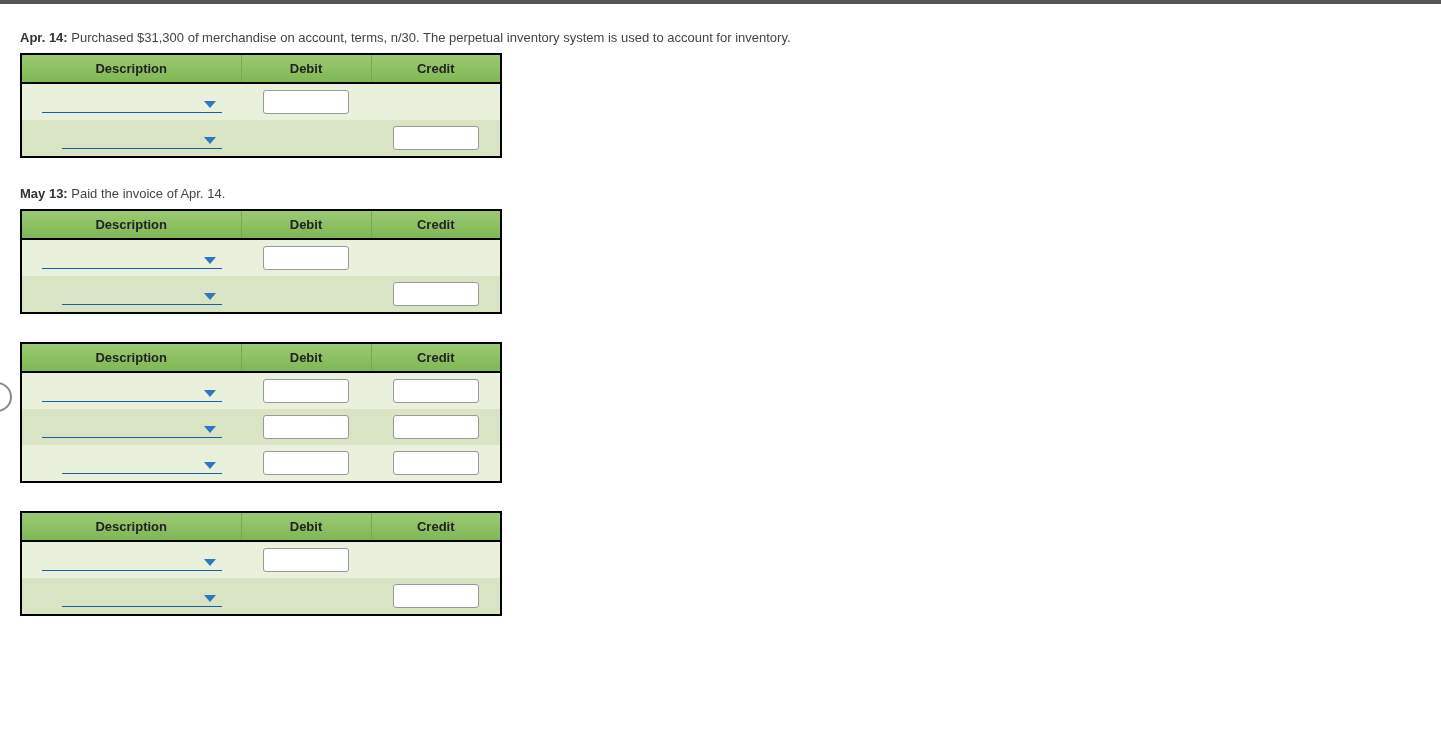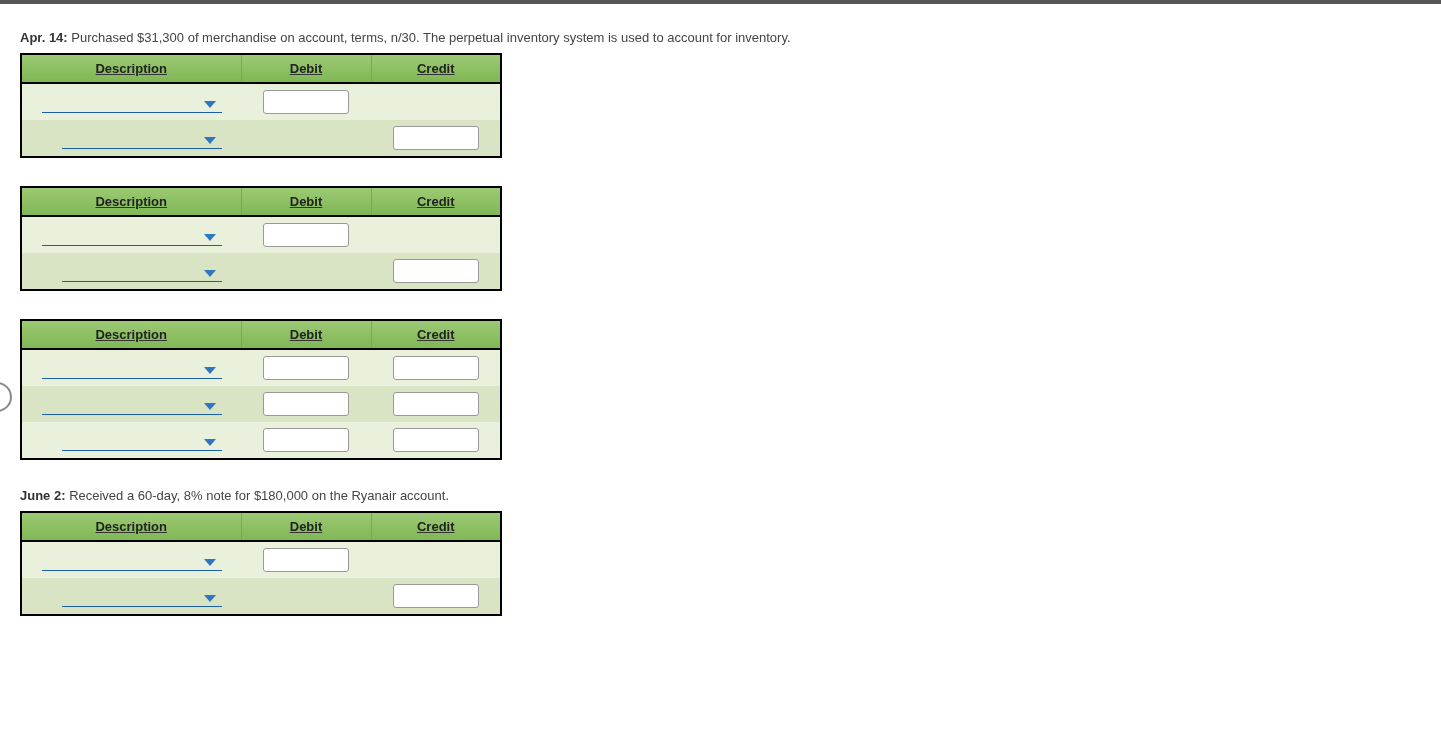--- a/index.html
+++ b/index.html
@@ -23,21 +23,20 @@
     font-weight: bold;
     color: #333;
   }
   .journal-section {
     margin-bottom: 28px;
   }
   table.journal {
     border-collapse: collapse;
     border: 2px solid #000;
     background: #eab308;
-    text-decoration: underline;
   }
   table.journal th {
     background: #8bbf5f;
     background: linear-gradient(#9cc973, #7fb755);
     color: #222;
     font-weight: bold;
     text-align: center;
     font-size: 13px;
     padding: 6px 8px;
     border-bottom: 2px solid #000;
@@ -127,72 +126,72 @@
           </tr>
           <tr class="row-dark">
             <td><div class="dropdown indent"><span class="caret"></span></div></td>
             <td></td>
             <td><input class="amount" type="text" value="" style=""></td>
           </tr>
         </tbody>
       </table>
     </div>
     <div class="journal-section">
-      <table class="journal">
-        <thead>
-          <tr>
-            <th class="col-desc">Description</th>
-            <th class="col-amt">Debit</th>
-            <th class="col-amt">Credit</th>
-          </tr>
-        </thead>
-        <tbody>
-          <tr class="row-light">
-            <td><div class="dropdown"><span class="caret"></span></div></td>
-            <td><input class="amount" type="text" value="" style=""></td>
-            <td></td>
-          </tr>
-          <tr class="row-dark">
-            <td><div class="dropdown indent"><span class="caret"></span></div></td>
-            <td></td>
-            <td><input class="amount" type="text" value="" style=""></td>
-          </tr>
-        </tbody>
-      </table>
-    </div>
-    <div class="journal-section">
-      <table class="journal">
-        <thead>
-          <tr>
-            <th class="col-desc">Description</th>
-            <th class="col-amt">Debit</th>
-            <th class="col-amt">Credit</th>
-          </tr>
-        </thead>
-        <tbody>
-          <tr class="row-light">
-            <td><div class="dropdown"><span class="caret"></span></div></td>
-            <td><input class="amount" type="text" value="" style=""></td>
-            <td><input class="amount" type="text" value="" style=""></td>
-          </tr>
-          <tr class="row-dark">
-            <td><div class="dropdown"><span class="caret"></span></div></td>
-            <td><input class="amount" type="text" value="" style=""></td>
-            <td><input class="amount" type="text" value="" style=""></td>
-          </tr>
-          <tr class="row-light">
-            <td><div class="dropdown indent"><span class="caret"></span></div></td>
-            <td><input class="amount" type="text" value="" style=""></td>
-            <td><input class="amount" type="text" value="" style=""></td>
-          </tr>
-        </tbody>
-      </table>
-    </div>
-    <div class="journal-section">
-      <p class="prompt"><span class="date-label">June 2:</span><span> Received a 60-day, 8% note for $180,000 on the Ryanair account.</span></p>
+      <p class="prompt"><span class="date-label">May 13:</span><span> Paid the invoice of Apr. 14.</span></p>
+      <table class="journal">
+        <thead>
+          <tr>
+            <th class="col-desc">Description</th>
+            <th class="col-amt">Debit</th>
+            <th class="col-amt">Credit</th>
+          </tr>
+        </thead>
+        <tbody>
+          <tr class="row-light">
+            <td><div class="dropdown"><span class="caret"></span></div></td>
+            <td><input class="amount" type="text" value="" style=""></td>
+            <td></td>
+          </tr>
+          <tr class="row-dark">
+            <td><div class="dropdown indent"><span class="caret"></span></div></td>
+            <td></td>
+            <td><input class="amount" type="text" value="" style=""></td>
+          </tr>
+        </tbody>
+      </table>
+    </div>
+    <div class="journal-section">
+      <table class="journal">
+        <thead>
+          <tr>
+            <th class="col-desc">Description</th>
+            <th class="col-amt">Debit</th>
+            <th class="col-amt">Credit</th>
+          </tr>
+        </thead>
+        <tbody>
+          <tr class="row-light">
+            <td><div class="dropdown"><span class="caret"></span></div></td>
+            <td><input class="amount" type="text" value="" style=""></td>
+            <td><input class="amount" type="text" value="" style=""></td>
+          </tr>
+          <tr class="row-dark">
+            <td><div class="dropdown"><span class="caret"></span></div></td>
+            <td><input class="amount" type="text" value="" style=""></td>
+            <td><input class="amount" type="text" value="" style=""></td>
+          </tr>
+          <tr class="row-light">
+            <td><div class="dropdown indent"><span class="caret"></span></div></td>
+            <td><input class="amount" type="text" value="" style=""></td>
+            <td><input class="amount" type="text" value="" style=""></td>
+          </tr>
+        </tbody>
+      </table>
+    </div>
+    <div class="journal-section">
       <table class="journal">
         <thead>
           <tr>
             <th class="col-desc">Description</th>
             <th class="col-amt">Debit</th>
             <th class="col-amt">Credit</th>
           </tr>
         </thead>
         <tbody>
           <tr class="row-light">

